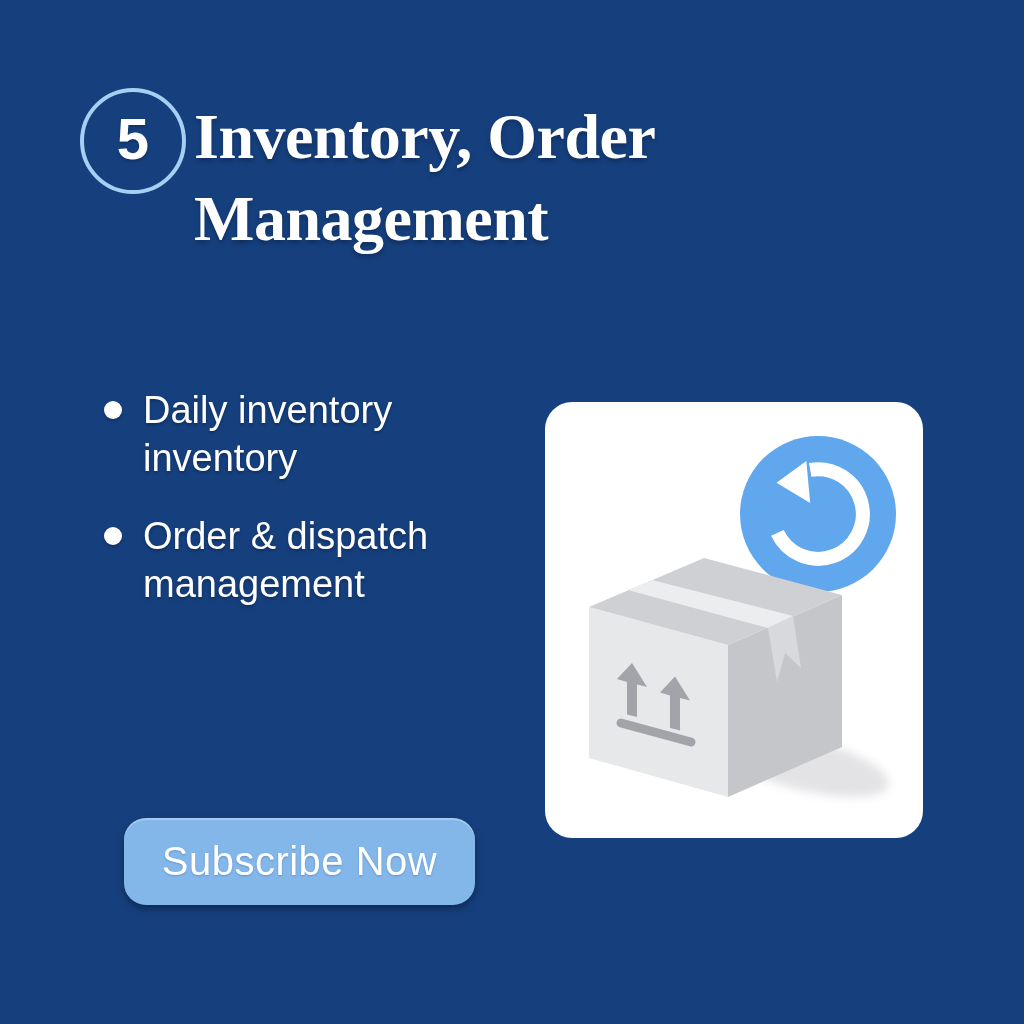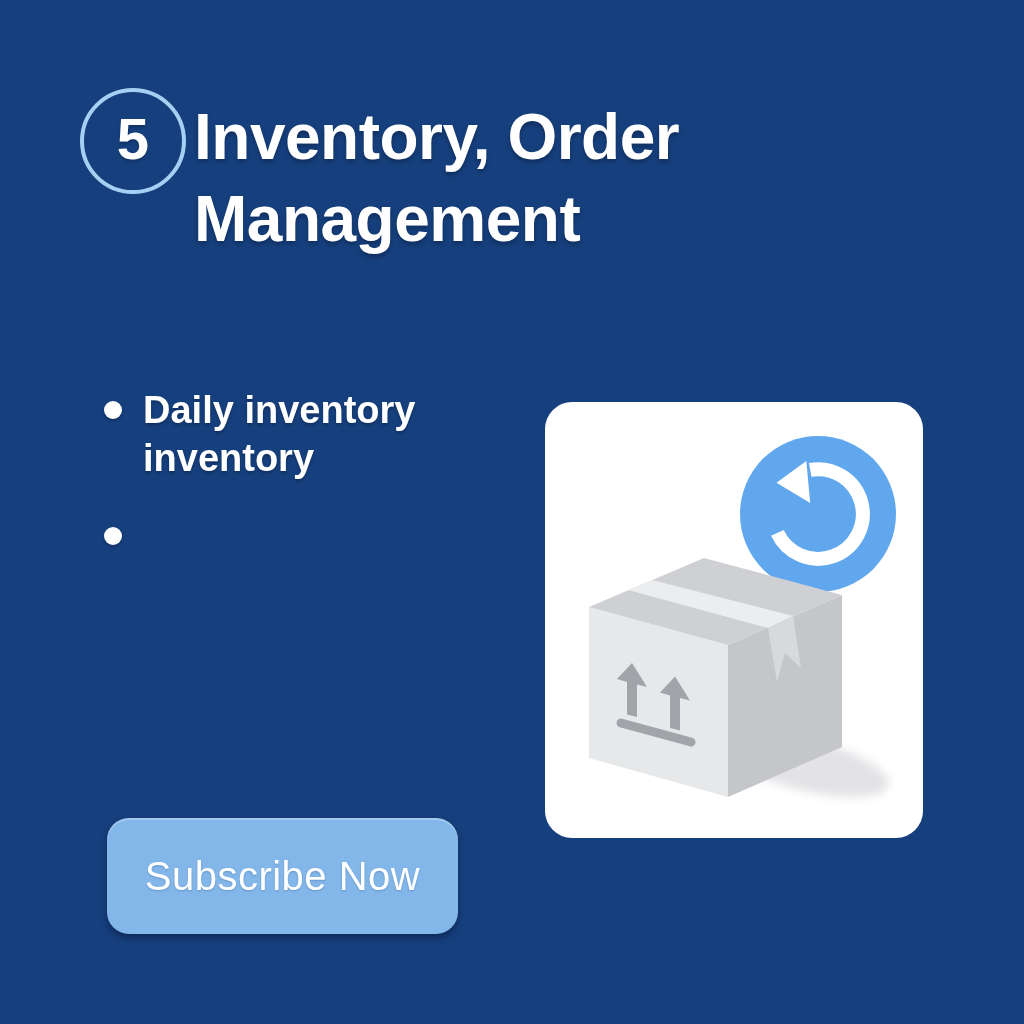--- a/index.html
+++ b/index.html
@@ -27,38 +27,37 @@
     color:var(--text); font-size:58px; font-weight:bold; line-height:1;
     padding-bottom:4px; text-shadow:0 2px 3px rgba(8,20,50,.35);
   }
   
   .heading {
     position:absolute; left:194px; top:96px;
     font-size:64px; line-height:82px; font-weight:bold;
     color:var(--text); letter-spacing:-0.5px;
     text-shadow:0 3px 4px rgba(8,20,50,.4);
   }
-  .heading .hl { display:block; }
+  .heading .hl { display:block;font-family:Liberation Serif, serif; }
   
   .bullets { position:absolute; left:104px; top:386px; list-style:none; }
   .bullet { display:flex; gap:21px; margin-bottom:30px; }
   .dot {
     flex:0 0 auto; width:18px; height:18px; margin-top:15px;
     border-radius:50%; background:var(--text);
     box-shadow:0 2px 3px rgba(8,20,50,.35);
   }
   .btext {
     color:var(--text); font-size:38px; line-height:48px;
     text-shadow:0 2px 3px rgba(8,20,50,.4);
-    font-weight:bold;
   }
   .btext .bl { display:block; }
   
   .cta {
-    position:absolute; left:107px; top:818px; width:351px; height:116px;
+    position:absolute; left:124px; top:818px; width:351px; height:87px;
     background:var(--cta-bg); color:var(--cta-text);
     border:none; border-radius:22px; font-family:inherit;
     font-size:40px; font-weight:500; letter-spacing:0.5px; cursor:pointer;
     box-shadow:inset 0 2px 0 rgba(255,255,255,.28), 0 4px 7px rgba(4,16,45,.45);
     text-shadow:0 1px 2px rgba(20,50,100,.25);
   }
   
   .card {
     position:absolute; left:545px; top:402px; width:378px; height:436px;
     background:var(--card-bg); border-radius:27px; overflow:hidden;
@@ -93,20 +92,24 @@
   <ul class="bullets">
     <li class="bullet">
       <span class="dot"></span>
       <span class="btext">
         <span class="bl">Daily inventory</span>
         <span class="bl">inventory</span>
       </span>
     </li>
     <li class="bullet">
       <span class="dot"></span>
+      <span class="btext">
+        <span class="bl">Order &amp; dispatch</span>
+        <span class="bl">management</span>
+      </span>
     </li>
   </ul>
 
   <button class="cta">Subscribe Now</button>
 
   <div class="card">
     <svg viewBox="0 0 378 436">
       <defs>
         <filter id="soft" x="-50%" y="-50%" width="200%" height="200%">
           <feGaussianBlur stdDeviation="5"></feGaussianBlur>

